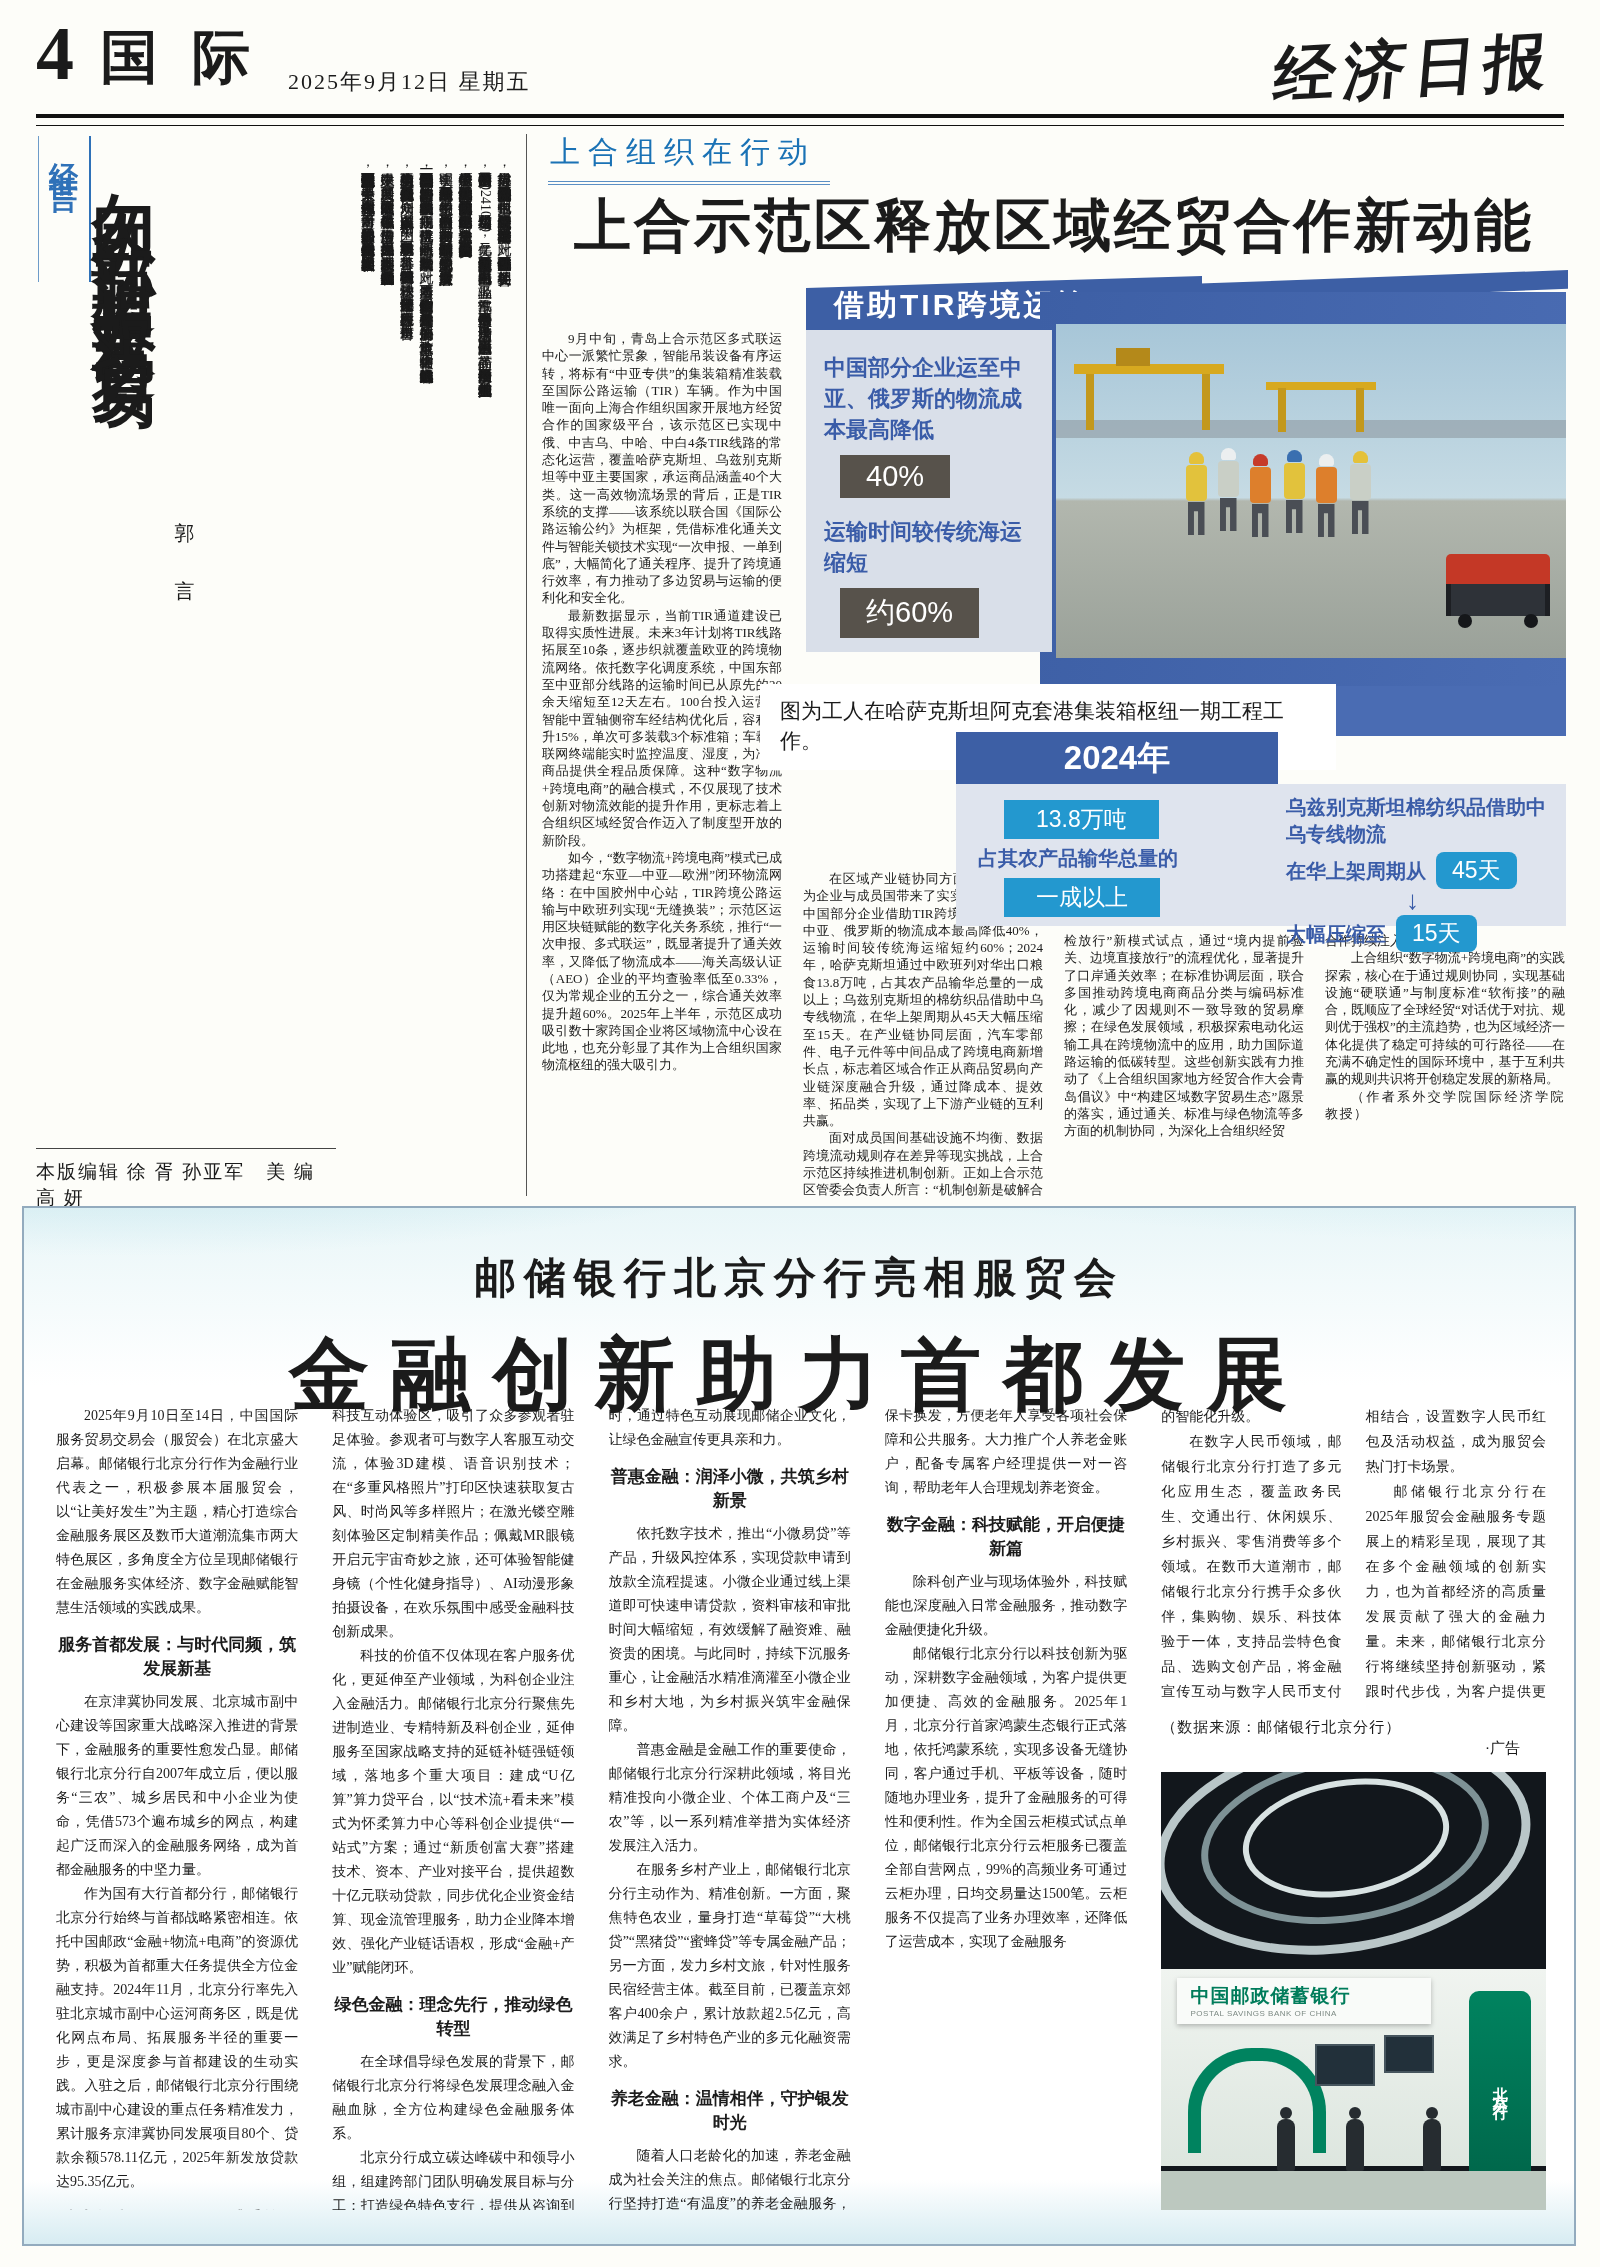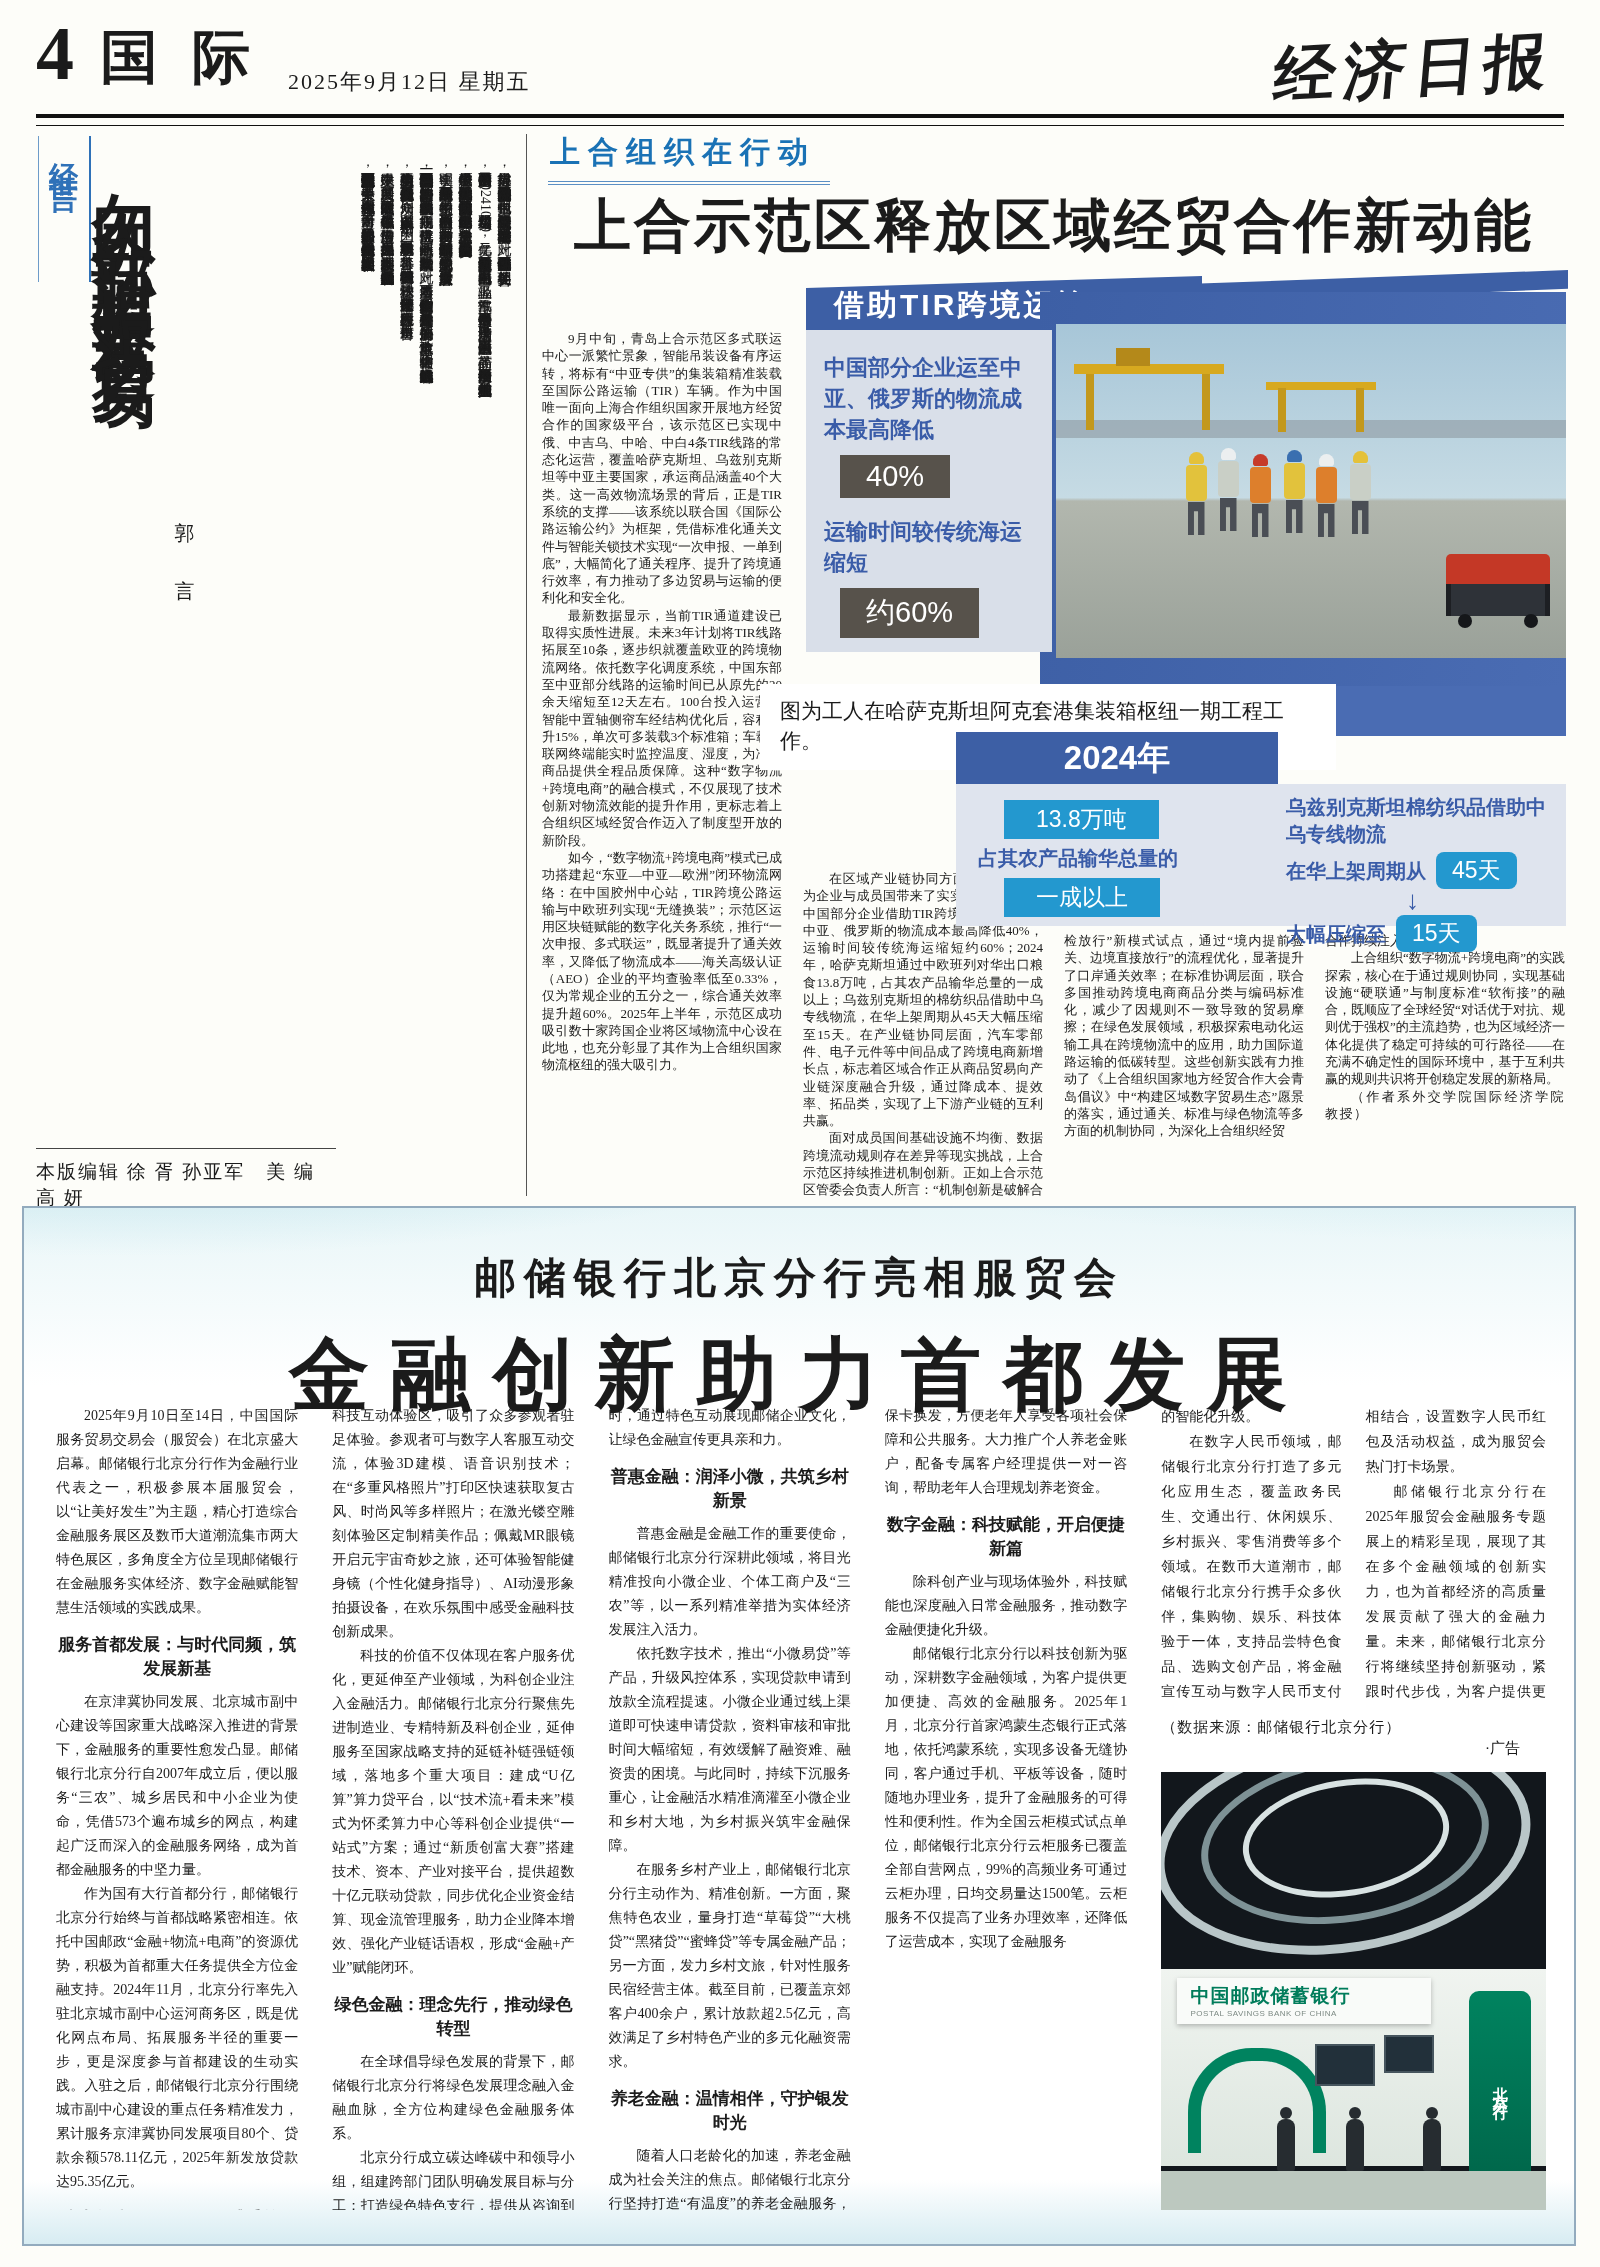--- a/index.html
+++ b/index.html
@@ -32,21 +32,21 @@
   .op-body { position:absolute; left:166px; top:0px; width:312px; height:1002px;
              writing-mode:vertical-rl; font-size:14px; line-height:19.5px; overflow:hidden; }
   .op-body p { margin:0; text-indent:2em; }
   .op-editors { position:absolute; left:0; top:1014px; width:300px; border-top:1px solid #444;
                 padding-top:10px; font-size:19px; letter-spacing:2px; }
   .vdiv { position:absolute; left:526px; top:134px; width:1px; height:1062px; background:#555; }
 
   
   .main { position:absolute; left:542px; top:130px; width:1024px; height:1066px; }
   .kicker { position:absolute; left:6px; top:2px; color:#1a72b5; font-family:"Liberation Sans",sans-serif;
-            font-weight:bold; font-size:30px; letter-spacing:8px; padding:0 14px 8px 2px;
+            font-weight:normal; font-size:30px; letter-spacing:8px; padding:0 14px 8px 2px;
             border-bottom:4px double #5b8fc4; }
   .m-headline { position:absolute; left:0; top:58px; width:100%; text-align:center;
                 font-family:"Liberation Sans",sans-serif; font-weight:900; font-size:57px; letter-spacing:3px; }
   .m-byline { position:absolute; left:688px; top:172px; font-size:21px; letter-spacing:8px; }
   .m-cols { position:absolute; left:0; top:200px; width:1024px; height:866px; display:flex; gap:21px; }
   .m-col { width:240px; height:866px; overflow:hidden; font-size:13px; line-height:17.3px;
            text-align:justify; box-sizing:border-box; }
   .m-col p { margin:0; text-indent:2em; }
   .m-col p.cont { text-indent:0; }
   .m-col2 { padding-top:540px; }
@@ -321,22 +321,22 @@
         <p class="cont">科技互动体验区，吸引了众多参观者驻足体验。参观者可与数字人客服互动交流，体验3D建模、语音识别技术；在“多重风格照片”打印区快速获取复古风、时尚风等多样照片；在激光镂空雕刻体验区定制精美作品；佩戴MR眼镜开启元宇宙奇妙之旅，还可体验智能健身镜（个性化健身指导）、AI动漫形象拍摄设备，在欢乐氛围中感受金融科技创新成果。</p>
         <p>科技的价值不仅体现在客户服务优化，更延伸至产业领域，为科创企业注入金融活力。邮储银行北京分行聚焦先进制造业、专精特新及科创企业，延伸服务至国家战略支持的延链补链强链领域，落地多个重大项目：建成“U亿算”算力贷平台，以“技术流+看未来”模式为怀柔算力中心等科创企业提供“一站式”方案；通过“新质创富大赛”搭建技术、资本、产业对接平台，提供超数十亿元联动贷款，同步优化企业资金结算、现金流管理服务，助力企业降本增效、强化产业链话语权，形成“金融+产业”赋能闭环。</p>
         <div class="b-sub">绿色金融：理念先行，推动绿色转型</div>
         <p>在全球倡导绿色发展的背景下，邮储银行北京分行将绿色发展理念融入金融血脉，全方位构建绿色金融服务体系。</p>
         <p>北京分行成立碳达峰碳中和领导小组，组建跨部门团队明确发展目标与分工；打造绿色特色支行，提供从咨询到融资方案定制的全流程专属服务；创新推出“碳账户+信贷审批”模式，依据企业减排表现给予信贷优惠，为零碳算力园区、光伏企业扩产精准赋能。同时，积极搭建绿色协作平台，承办北京绿色交易所，与多个区政府建立协作机制，加强与各方在绿色金融领域的合作与交流。在日常办公中，切实践行低碳理念，推行无纸化办公、节能减排等措施，从自身做起，为绿色发展贡献力量。</p>
 
       </div>
       <div class="b-col">
         <p class="cont">时，通过特色互动展现邮储企业文化，让绿色金融宣传更具亲和力。</p>
         <div class="b-sub">普惠金融：润泽小微，共筑乡村新景</div>
+        <p>依托数字技术，推出“小微易贷”等产品，升级风控体系，实现贷款申请到放款全流程提速。小微企业通过线上渠道即可快速申请贷款，资料审核和审批时间大幅缩短，有效缓解了融资难、融资贵的困境。与此同时，持续下沉服务重心，让金融活水精准滴灌至小微企业和乡村大地，为乡村振兴筑牢金融保障。</p>
         <p>普惠金融是金融工作的重要使命，邮储银行北京分行深耕此领域，将目光精准投向小微企业、个体工商户及“三农”等，以一系列精准举措为实体经济发展注入活力。</p>
-        <p>依托数字技术，推出“小微易贷”等产品，升级风控体系，实现贷款申请到放款全流程提速。小微企业通过线上渠道即可快速申请贷款，资料审核和审批时间大幅缩短，有效缓解了融资难、融资贵的困境。与此同时，持续下沉服务重心，让金融活水精准滴灌至小微企业和乡村大地，为乡村振兴筑牢金融保障。</p>
         <p>在服务乡村产业上，邮储银行北京分行主动作为、精准创新。一方面，聚焦特色农业，量身打造“草莓贷”“大桃贷”“黑猪贷”“蜜蜂贷”等专属金融产品；另一方面，发力乡村文旅，针对性服务民宿经营主体。截至目前，已覆盖京郊客户400余户，累计放款超2.5亿元，高效满足了乡村特色产业的多元化融资需求。</p>
         <div class="b-sub">养老金融：温情相伴，守护银发时光</div>
         <p>随着人口老龄化的加速，养老金融成为社会关注的焦点。邮储银行北京分行坚持打造“有温度”的养老金融服务，为老年人的幸福生活保驾护航。</p>
 
       </div>
       <div class="b-col">
         <p class="cont">保卡换发，方便老年人享受各项社会保障和公共服务。大力推广个人养老金账户，配备专属客户经理提供一对一咨询，帮助老年人合理规划养老资金。</p>
         <div class="b-sub">数字金融：科技赋能，开启便捷新篇</div>
         <p>除科创产业与现场体验外，科技赋能也深度融入日常金融服务，推动数字金融便捷化升级。</p>
         <p>邮储银行北京分行以科技创新为驱动，深耕数字金融领域，为客户提供更加便捷、高效的金融服务。2025年1月，北京分行首家鸿蒙生态银行正式落地，依托鸿蒙系统，实现多设备无缝协同，客户通过手机、平板等设备，随时随地办理业务，提升了金融服务的可得性和便利性。作为全国云柜模式试点单位，邮储银行北京分行云柜服务已覆盖全部自营网点，99%的高频业务可通过云柜办理，日均交易量达1500笔。云柜服务不仅提高了业务办理效率，还降低了运营成本，实现了金融服务</p>

